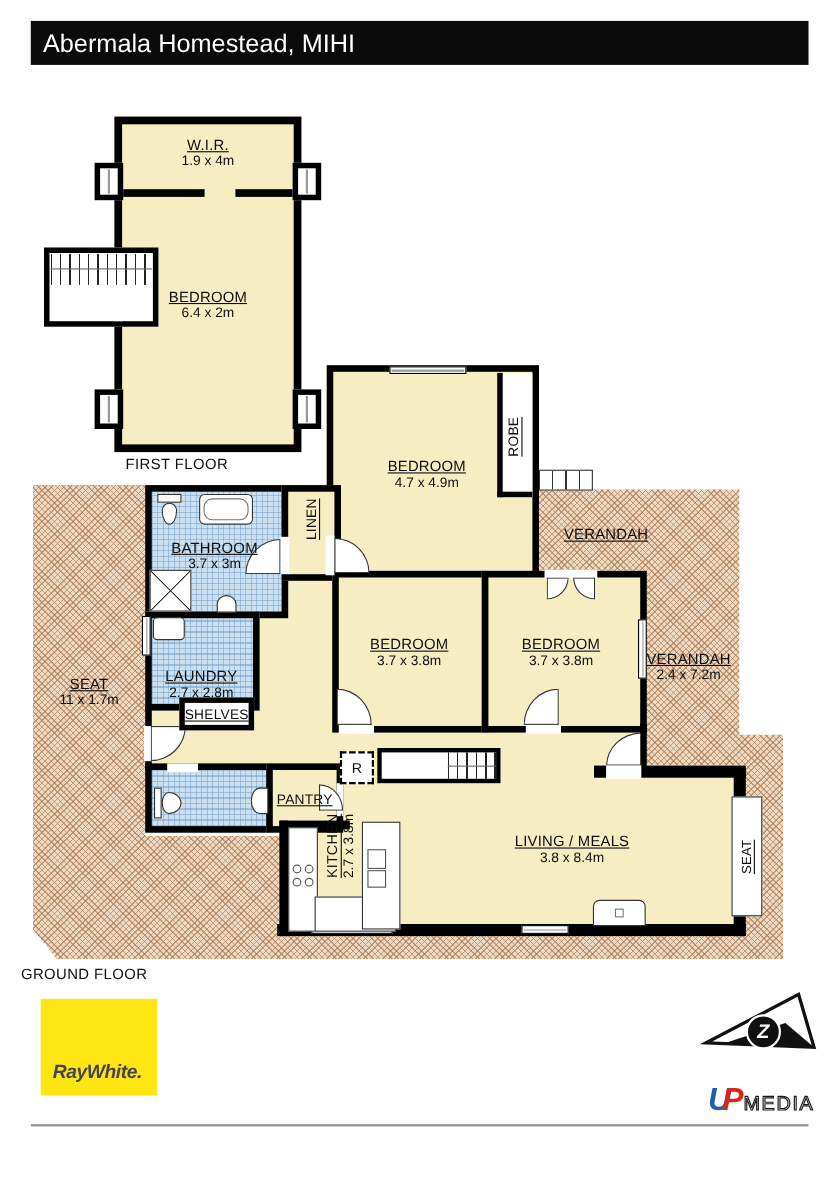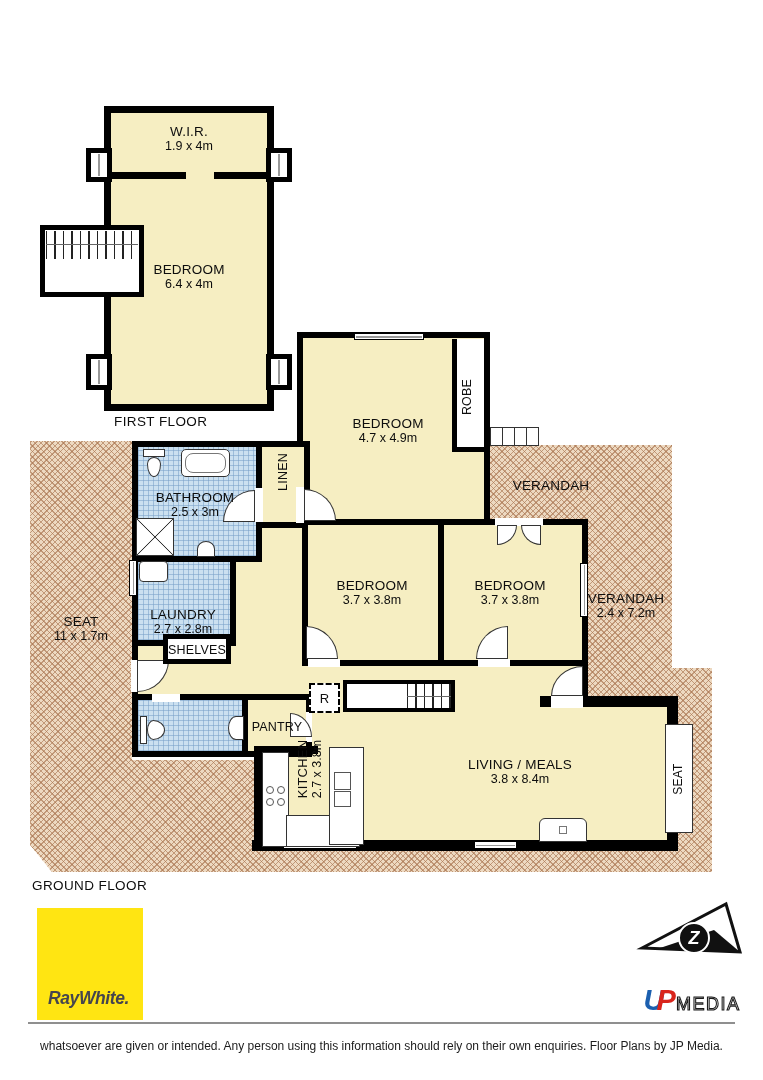--- a/index.html
+++ b/index.html
@@ -22,27 +22,27 @@
   .wall{position:absolute;background:var(--wall);box-sizing:border-box;}
   .gap{position:absolute;background:#fff;}
   .door{position:absolute;background:#fff;border:1.4px solid #333;box-sizing:border-box;}
   .win{position:absolute;background:#fff;border:1px solid #000;box-sizing:border-box;}
   .win.h::after{content:"";position:absolute;left:1px;right:1px;top:45%;height:1.5px;background:#999;}
   .win.v::after{content:"";position:absolute;top:1px;bottom:1px;left:45%;width:1.5px;background:#999;}
   .fix{position:absolute;background:#fff;border:1.3px solid #333;box-sizing:border-box;}
   .treads{background-image:repeating-linear-gradient(90deg,#222 0 1.3px,transparent 1.3px 8.5px);}
   .treads-mid::after{content:"";position:absolute;left:0;right:0;top:48%;height:1px;background:#666;}
   .lbl{position:absolute;transform:translate(-50%,-50%);text-align:center;line-height:1.12;white-space:nowrap;color:#0d0d0d;}
-  .lbl .nm{display:block;font-size:13.5px;letter-spacing:.2px;}
+  .lbl .nm{display:block;font-size:13.5px;letter-spacing:.2px;text-decoration:underline;}
   .lbl .dm{display:block;font-size:12.5px;}
   .vlbl{writing-mode:vertical-rl;transform:translate(-50%,-50%) rotate(180deg);}
   .caption{position:absolute;font-size:13.5px;letter-spacing:.4px;color:#0d0d0d;}
   .header{position:absolute;left:28px;top:19px;width:707px;height:40px;background:var(--header_bg);
           color:#fff;font-size:23px;line-height:40px;padding-left:11px;box-sizing:border-box;}
-  .rw{position:absolute;left:37px;top:908px;width:106px;height:112px;background:var(--yellow);}
+  .rw{position:absolute;left:37px;top:908px;width:106px;height:88px;background:var(--yellow);}
   .rw span{position:absolute;left:11px;bottom:11px;font-size:17.5px;font-weight:bold;font-style:italic;
            color:#45454E;letter-spacing:-.4px;}
   .jpt{position:absolute;left:628px;top:984px;width:128px;text-align:center;white-space:nowrap;}
   .jpt .u{font-size:29px;font-weight:bold;color:#1B5FAF;font-style:italic;}
   .jpt .p{font-size:29px;font-weight:bold;color:#D9251C;font-style:italic;margin-left:-8px;}
   .jpt .m{font-size:18px;color:#fff;-webkit-text-stroke:1.1px #1a1a1a;letter-spacing:1.5px;}
   .rule{position:absolute;left:28px;top:1022px;width:707px;height:2px;background:#8f8f8f;}
   .disc{position:absolute;left:30px;top:1038px;width:703px;text-align:center;
         font-size:12px;line-height:17px;color:#1c1c1c;}
   .burner{position:absolute;width:8px;height:8px;border:1.2px solid #555;border-radius:50%;background:#fff;box-sizing:border-box;}
@@ -51,41 +51,42 @@
   .steps{position:absolute;background:#fff;border:1.2px solid #333;box-sizing:border-box;
          background-image:repeating-linear-gradient(90deg,#333 0 1px,transparent 1px 12px);}
   .rbox{position:absolute;background:#fff;border:2px dashed #000;box-sizing:border-box;
         font-size:13px;display:flex;align-items:center;justify-content:center;}
 </style>
 </head>
 <body>
 
 <div class="page">
 
+  <div class="header">Abermala Homestead, MIHI</div>
 
   <div class="abs room" style="left:104px;top:106px;width:170px;height:305px;border-width:7px;"></div>
   <div class="wall" style="left:111px;top:172px;width:75px;height:7px;"></div>
   <div class="wall" style="left:214px;top:172px;width:53px;height:7px;"></div>
 
   <div class="win v" style="left:86px;top:148px;width:26px;height:34px;border-width:5px;"></div>
   <div class="win v" style="left:266px;top:148px;width:26px;height:34px;border-width:5px;"></div>
   <div class="win v" style="left:86px;top:354px;width:26px;height:36px;border-width:5px;"></div>
   <div class="win v" style="left:266px;top:354px;width:26px;height:36px;border-width:5px;"></div>
 
   <div class="fix" style="left:40px;top:225px;width:104px;height:72px;border:5px solid #000;"></div>
   <div class="abs treads treads-mid" style="left:46px;top:231px;width:92px;height:28px;"></div>
   <div class="gap" style="left:103px;top:262px;width:9px;height:30px;"></div>
 
   <div class="lbl" style="left:189px;top:139px;">
     <span class="nm">W.I.R.</span>
     <span class="dm">1.9 x 4m</span>
   </div>
   <div class="lbl" style="left:189px;top:277px;">
     <span class="nm">BEDROOM</span>
-    <span class="dm">6.4 x 4m</span>
+    <span class="dm">6.4 x 2m</span>
   </div>
   <div class="caption" style="left:114px;top:414px;">FIRST FLOOR</div>
 
   <div class="abs hatch" style="left:30px;top:425px;width:682px;height:449px;
        clip-path:polygon(0px 16px,102px 16px,102px 335px,226px 335px,226px 426px,648px 426px,648px 271px,558px 271px,558px 105px,460px 105px,460px 20px,642px 20px,642px 243px,682px 243px,682px 447px,22px 447px,0px 420px);"></div>
 
   <div class="steps" style="left:489px;top:427px;width:50px;height:19px;"></div>
 
   <div class="abs cream" style="left:234px;top:520px;width:72px;height:156px;"></div>
   <div class="abs cream" style="left:136px;top:640px;width:452px;height:82px;"></div>
@@ -179,21 +180,21 @@
   <div class="fix" style="left:140px;top:716px;width:7px;height:28px;"></div>
   <div class="fix" style="left:147px;top:720px;width:18px;height:20px;border-radius:35% 65% 65% 35% / 50% 50% 50% 50%;"></div>
   <div class="fix" style="left:228px;top:716px;width:16px;height:24px;border-radius:50% 0 0 50%;"></div>
 
   <div class="lbl" style="left:81px;top:629px;">
     <span class="nm">SEAT</span>
     <span class="dm">11 x 1.7m</span>
   </div>
   <div class="lbl" style="left:195px;top:505px;">
     <span class="nm">BATHROOM</span>
-    <span class="dm">2.5 x 3m</span>
+    <span class="dm">3.7 x 3m</span>
   </div>
   <div class="lbl vlbl" style="left:283px;top:472px;">
     <span class="nm" style="font-size:12.5px;">LINEN</span>
   </div>
   <div class="lbl vlbl" style="left:467px;top:397px;">
     <span class="nm" style="font-size:12.5px;">ROBE</span>
   </div>
   <div class="lbl" style="left:388px;top:431px;">
     <span class="nm">BEDROOM</span>
     <span class="dm">4.7 x 4.9m</span>
@@ -227,34 +228,33 @@
     <span class="nm" style="font-size:13px;">KITCHEN</span>
     <span class="dm">2.7 x 3.8m</span>
   </div>
   <div class="lbl" style="left:520px;top:772px;">
     <span class="nm">LIVING / MEALS</span>
     <span class="dm">3.8 x 8.4m</span>
   </div>
   <div class="lbl vlbl" style="left:679px;top:779px;">
     <span class="nm" style="font-size:12px;">SEAT</span>
   </div>
-  <div class="caption" style="left:32px;top:878px;">GROUND FLOOR</div>
+  <div class="caption" style="left:19px;top:878px;">GROUND FLOOR</div>
 
   <div class="rw">
     <span>RayWhite.</span>
   </div>
 
   <svg style="position:absolute;left:636px;top:898px;" width="116" height="76" viewBox="0 0 116 76">
     <polygon points="6,50 90,6 104,54" fill="#ffffff" stroke="#111111" stroke-width="3"></polygon>
     <polygon points="24,50 104,54 78,32" fill="#111111"></polygon>
     <circle cx="58" cy="40" r="15" fill="#111111" stroke="#ffffff" stroke-width="2"></circle>
     <text x="58" y="46" fill="#ffffff" font-size="18" font-weight="bold" font-style="italic" text-anchor="middle" font-family="Liberation Sans, sans-serif">Z</text>
   </svg>
   <div class="jpt">
     <span class="u">U</span><span class="p">P</span><span class="m">MEDIA</span>
   </div>
 
   <div class="rule"></div>
   <div class="disc">
-    <div>whatsoever are given or intended. Any person using this information should rely on their own enquiries. Floor Plans by JP Media.</div>
   </div>
 
 </div>
 
 </body></html>

